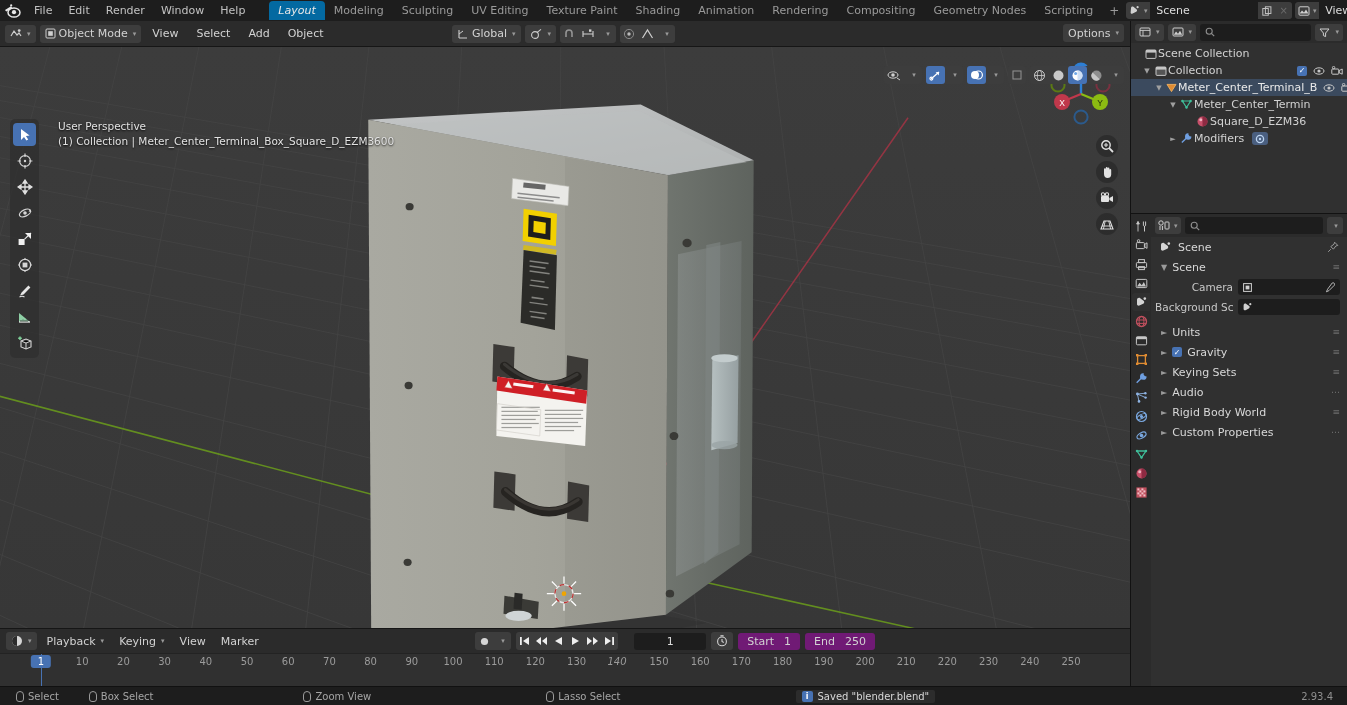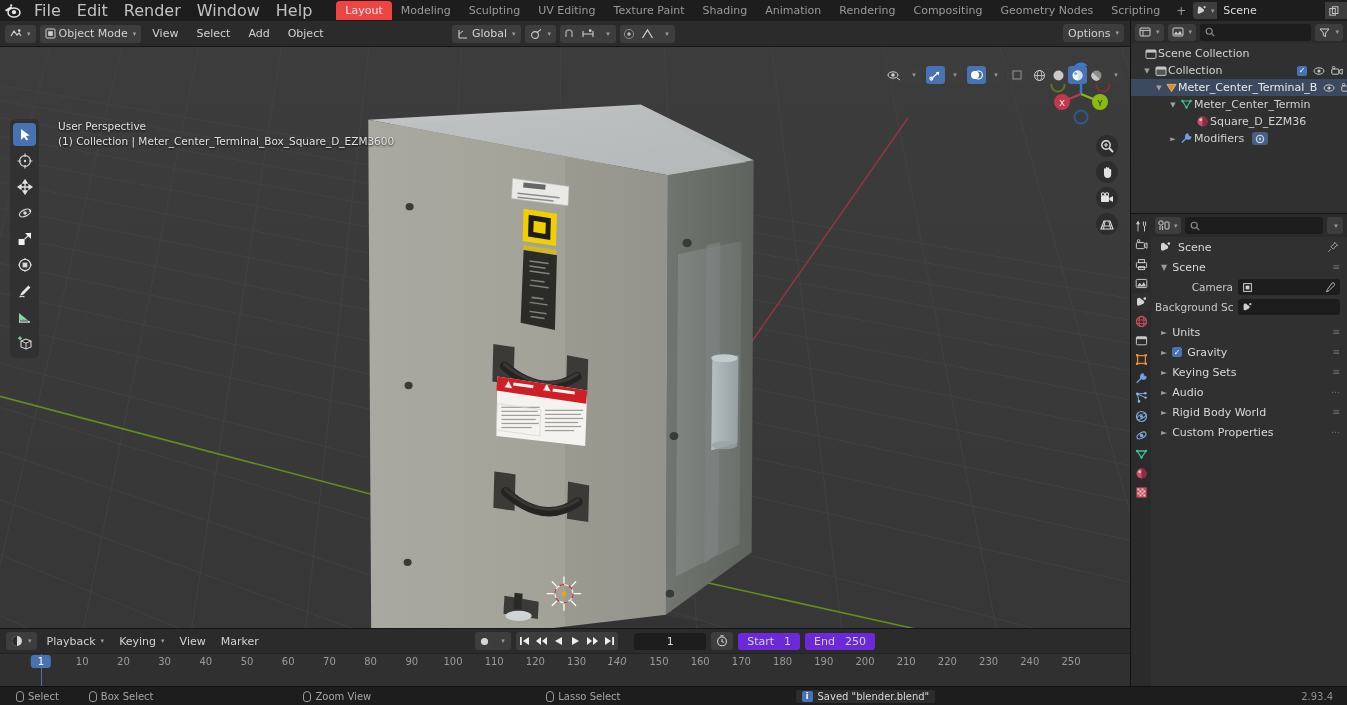--- a/index.html
+++ b/index.html
@@ -8,24 +8,24 @@
     background:#1d1d1d;
     font-family:"DejaVu Sans","Liberation Sans",sans-serif;
     font-size:11px; color:#e5e5e5;
     -webkit-font-smoothing:antialiased;
   }
   .app{position:relative;width:1347px;height:705px;display:flex;flex-direction:column;}
 
   
   .topbar{height:21px;background:#1d1d1d;display:flex;align-items:center;padding:0 4px;flex:0 0 21px;position:relative;}
   .blender-logo{width:20px;height:16px;display:flex;align-items:center;justify-content:center;margin-right:5px;}
-  .menu-item{padding:2px 8px;color:#c2c2c2;font-size:16px;border-radius:3px;cursor:default;white-space:nowrap;}
+  .menu-item{padding:2px 8px;color:#c2c2c2;font-size:11px;border-radius:3px;cursor:default;white-space:nowrap;}
   .ws-tabs{display:flex;align-items:center;margin-left:16px;gap:0;}
   .ws-tab{padding:3px 9px;color:#9a9a9a;font-size:11px;border-radius:4px 4px 0 0;white-space:nowrap;}
-  .ws-tab.active{background:#ef4444;color:#e8e8e8;}
+  .ws-tab.active{background:#0369a1;color:#e8e8e8;font-style:italic;}
   .ws-add{padding:3px 7px;color:#9a9a9a;font-size:12px;}
   .topbar-right{margin-left:auto;display:flex;align-items:center;gap:3px;padding-right:2px;}
   .scene-field{display:flex;align-items:center;height:17px;background:#282828;border-radius:3px;overflow:hidden;}
   .sf-icon{width:24px;height:17px;display:flex;align-items:center;justify-content:center;background:#3d3d3d;border-radius:3px 0 0 3px;gap:1px;}
   .sf-name{background:#1d1d1d;height:17px;min-width:108px;display:flex;align-items:center;padding:0 6px;color:#dcdcdc;font-size:11px;}
   .sf-btn{width:17px;height:17px;display:flex;align-items:center;justify-content:center;background:#3d3d3d;color:#b5b5b5;font-size:10px;}
   .sf-btn.dim{color:#6a6a6a;}
 
   
   .main{display:flex;flex:1;min-height:0;}
@@ -54,21 +54,21 @@
   .navbtn{width:22px;height:22px;border-radius:50%;background:#2a2a2ad0;display:flex;align-items:center;justify-content:center;}
 
   
   .tl{flex:0 0 58px;background:#2b2b2b;display:flex;flex-direction:column;border-top:1px solid #161616;}
   .tl-header{height:24px;display:flex;align-items:center;padding:0 6px;gap:5px;position:relative;}
   .tl-ruler{flex:1;position:relative;background:#303030;border-top:1px solid #232323;overflow:hidden;}
   .tl-tick{position:absolute;top:2px;font-size:10px;color:#9b9b9b;transform:translateX(-50%);}
   .cfra{position:absolute;top:1px;transform:translateX(-50%);background:#4772b3;color:#fff;font-size:10px;border-radius:3px;padding:1px 7px;}
   .cfra-line{position:absolute;top:0;bottom:0;width:1px;background:#4772b3;}
   .num-field{height:17px;background:#1d1d1d;border-radius:3px;display:flex;align-items:center;justify-content:center;color:#dcdcdc;font-size:11px;min-width:62px;}
-  .sefield{height:17px;background:#6d28d9;border-radius:3px;display:flex;align-items:center;gap:10px;padding:0 9px;color:#d2d2d2;font-size:11px;}
+  .sefield{height:17px;background:#701a75;border-radius:3px;display:flex;align-items:center;gap:10px;padding:0 9px;color:#d2d2d2;font-size:11px;}
   .playctl{display:flex;align-items:center;background:#3d3d3d;border-radius:3px;height:18px;}
   .playctl .pb{width:17px;height:18px;display:flex;align-items:center;justify-content:center;}
 
   
   .status{flex:0 0 19px;height:19px;background:#1d1d1d;display:flex;align-items:center;padding:0 8px;gap:0;font-size:10px;color:#a5a5a5;border-top:1px solid #111;}
   .st-item{display:flex;align-items:center;gap:4px;margin-right:30px;}
   .mouse-ic{width:8px;height:11px;border:1px solid #9a9a9a;border-radius:4px 4px 3px 3px;position:relative;display:inline-block;}
   .saved-pill{display:flex;align-items:center;gap:5px;background:#2c2c2c;border-radius:2px;padding:1px 6px;color:#d8d8d8;}
   .info-ic{width:11px;height:11px;background:#4772b3;border-radius:2px;color:#fff;font-size:8px;display:flex;align-items:center;justify-content:center;font-weight:bold;}
   .version{margin-left:auto;color:#8f8f8f;font-size:10px;padding-right:6px;}

